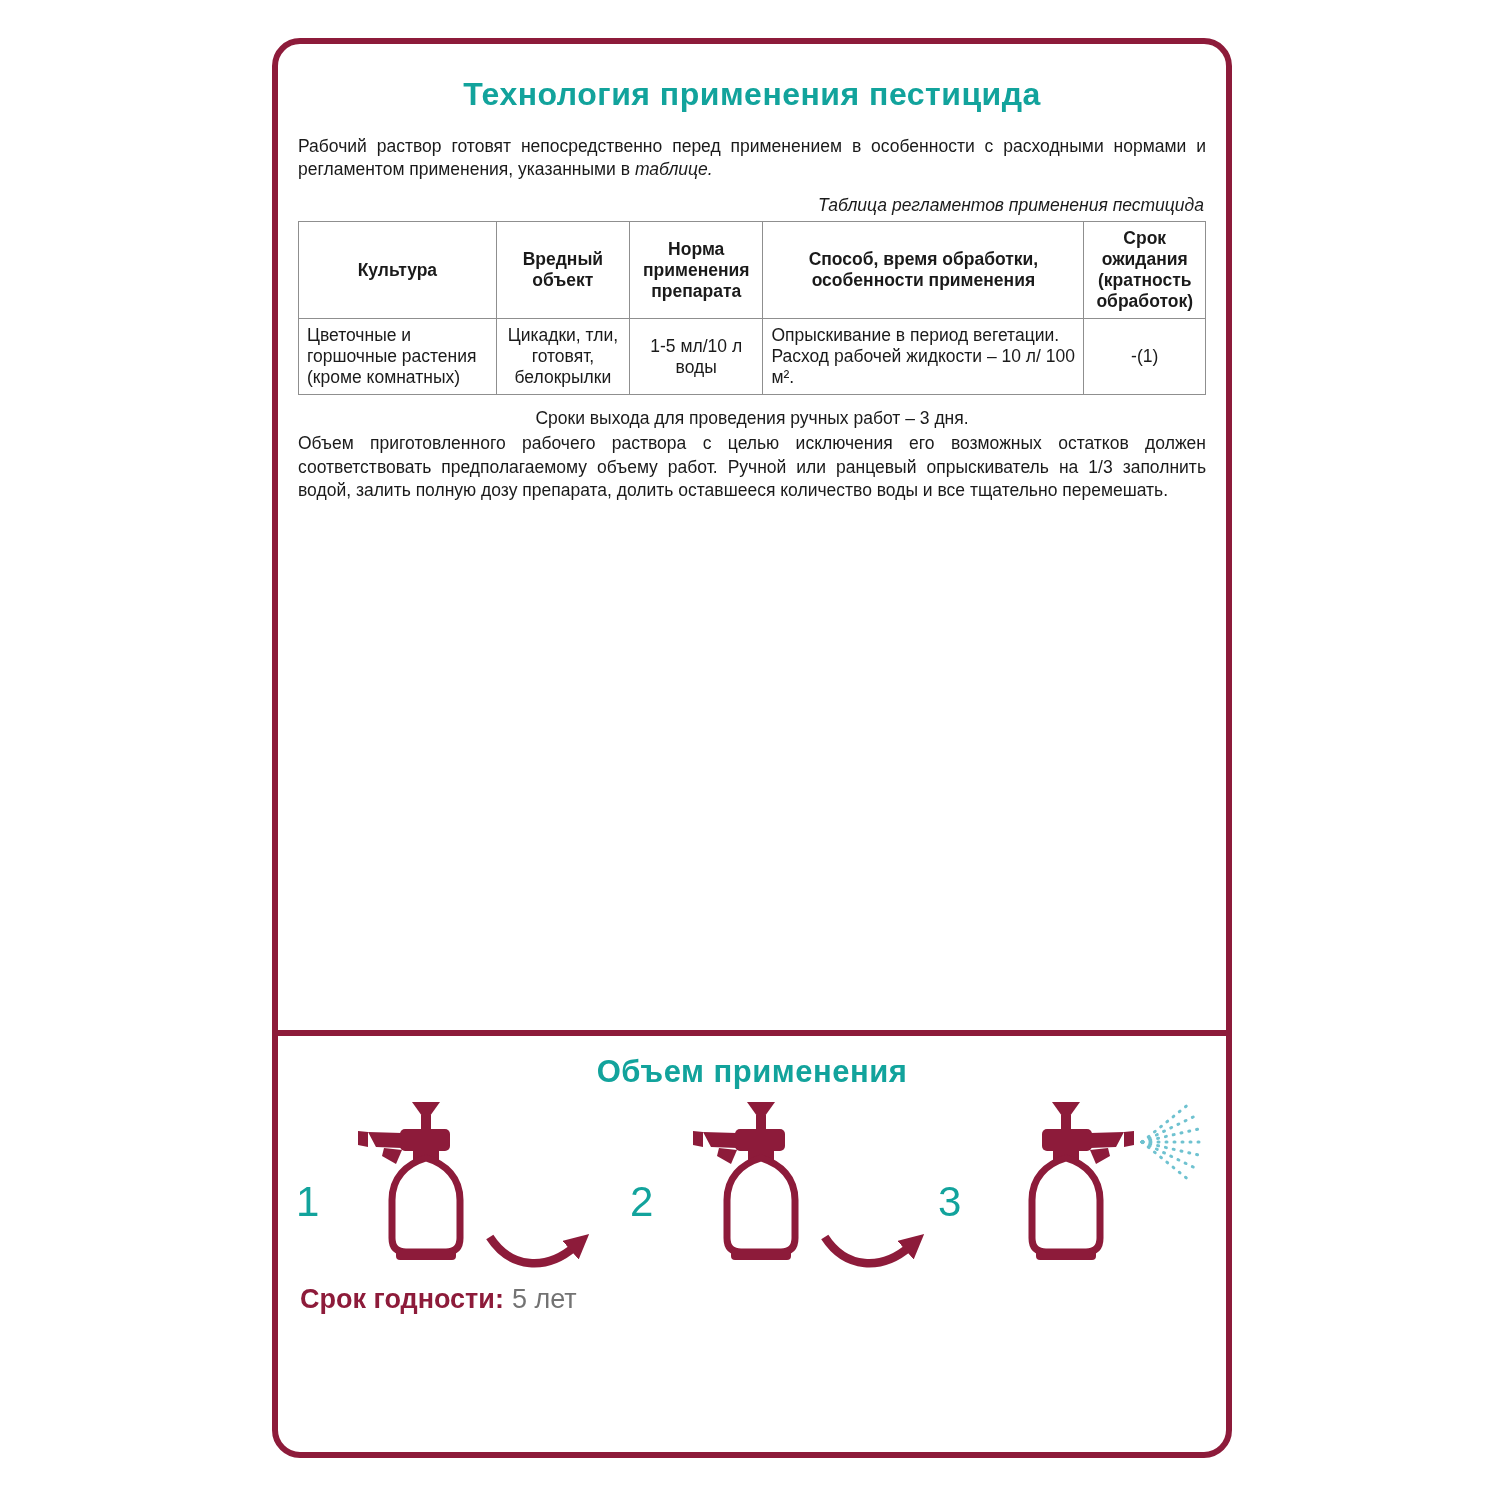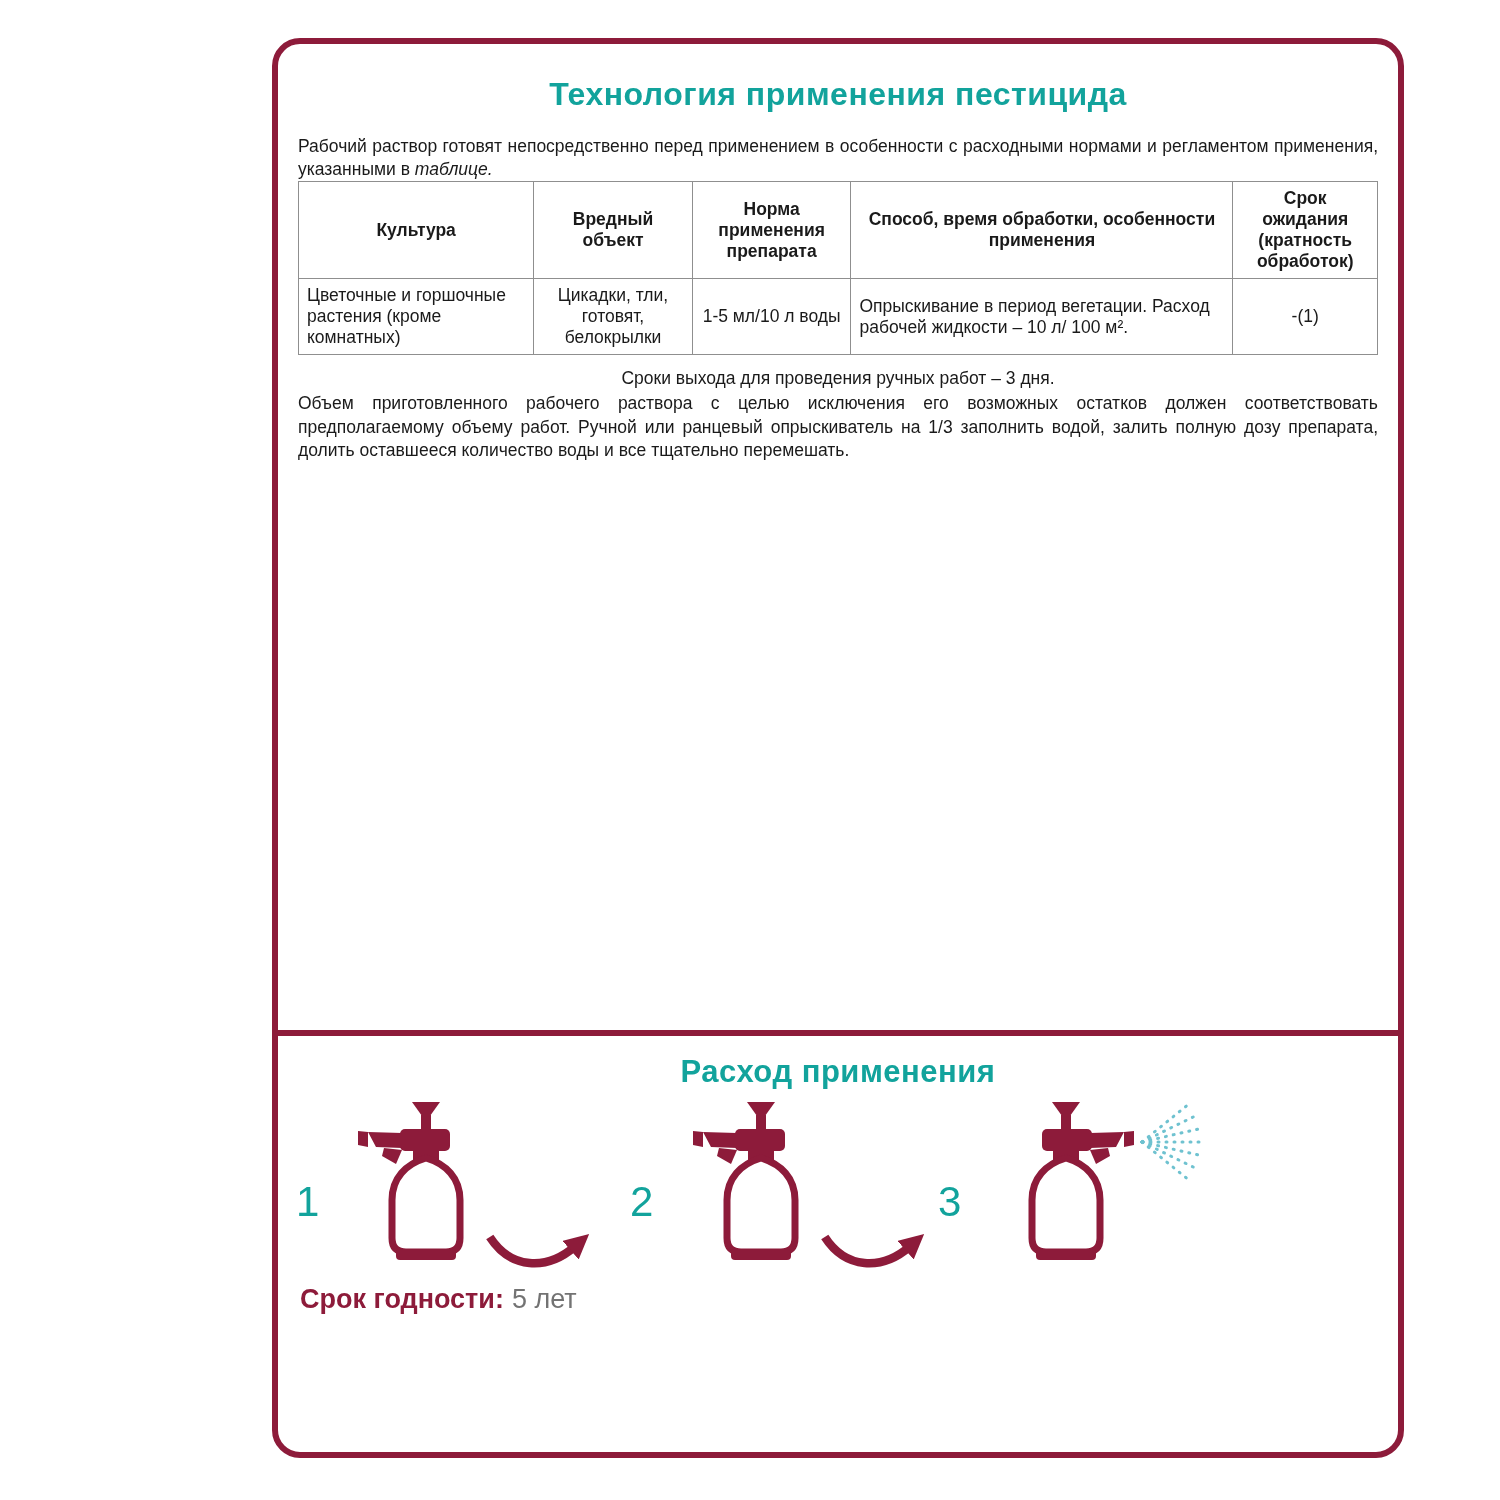--- a/index.html
+++ b/index.html
@@ -1,20 +1,20 @@
 <!DOCTYPE html>
 <html style="--maroon: #8d1b3a; --teal: #12a39c; --pink: #f0a6bc; --spray: #6fc2d0; --text: #1a1a1a; --table_border: #8f8f8f;"><head>
 <meta charset="utf-8">
 <style>
   * { margin:0; padding:0; box-sizing:border-box; }
   html,body { width:1500px; height:1500px; background:#fff; }
   body { font-family:"Liberation Sans", sans-serif; color:var(--text,#1a1a1a); position:relative; }
 
   .frame {
-    position:absolute; left:272px; top:38px; width:1132px; height:1420px;
+    position:absolute; left:272px; top:38px; width:960px; height:1420px;
     border:6px solid var(--maroon,#8d1b3a); border-radius:28px; background:#fff;
   }
   .inner { padding:20px 20px 0; }
 
   h1.page-title {
     color:var(--teal,#12a39c); font-size:32px; font-weight:bold;
     text-align:center; letter-spacing:.5px; margin:12px 0 22px;
   }
   .intro { font-size:17.5px; line-height:1.32; text-align:justify; }
   .table-caption { font-style:italic; font-size:17.5px; text-align:right; margin:14px 2px 5px; }
@@ -67,20 +67,21 @@
 </head>
 <body>
 
 <div class="frame">
   <div class="inner">
 
     <h1 class="page-title">Технология применения пестицида</h1>
 
     <p class="intro"><span>Рабочий раствор готовят непосредственно перед применением в особенности с расходными нормами и регламентом применения, указанными в </span><i>таблице.</i></p>
 
+    <div class="table-caption">Таблица регламентов применения пестицида</div>
 
     <table class="reg-table">
       <colgroup>
         <col style="width:21.8%">
           <col style="width:14.7%">
           <col style="width:14.7%">
           <col style="width:35.4%">
           <col style="width:13.4%">
       </colgroup>
       <thead>
@@ -102,21 +103,21 @@
         </tr>
       </tbody>
     </table>
 
     <p class="note first">Сроки выхода для проведения ручных работ – 3 дня.</p>
     <p class="note just">Объем приготовленного рабочего раствора с целью исключения его возможных остатков должен соответствовать предполагаемому объему работ. Ручной или ранцевый опрыскиватель на 1/3 заполнить водой, залить полную дозу препарата, долить оставшееся количество воды и все тщательно перемешать.</p>
   </div>
 
   <div class="scheme">
     <div class="divider"></div>
-    <h2 class="scheme-title">Расход применения</h2>
+    <h2 class="scheme-title">Объем применения</h2>
 
     <div class="bottles">
       <span class="stepnum n1">1</span>
       <span class="stepnum n2">2</span>
       <span class="stepnum n3">3</span>
 
       <svg class="fig b1" width="140" height="165" viewBox="0 0 140 165">
         <defs>
             <clipPath id="c1">
               <path d="M70,56 C50,62 36,76 36,98 L36,136 Q36,150 50,150 L90,150 Q104,150 104,136 L104,98 C104,76 90,62 70,56 Z"></path>

